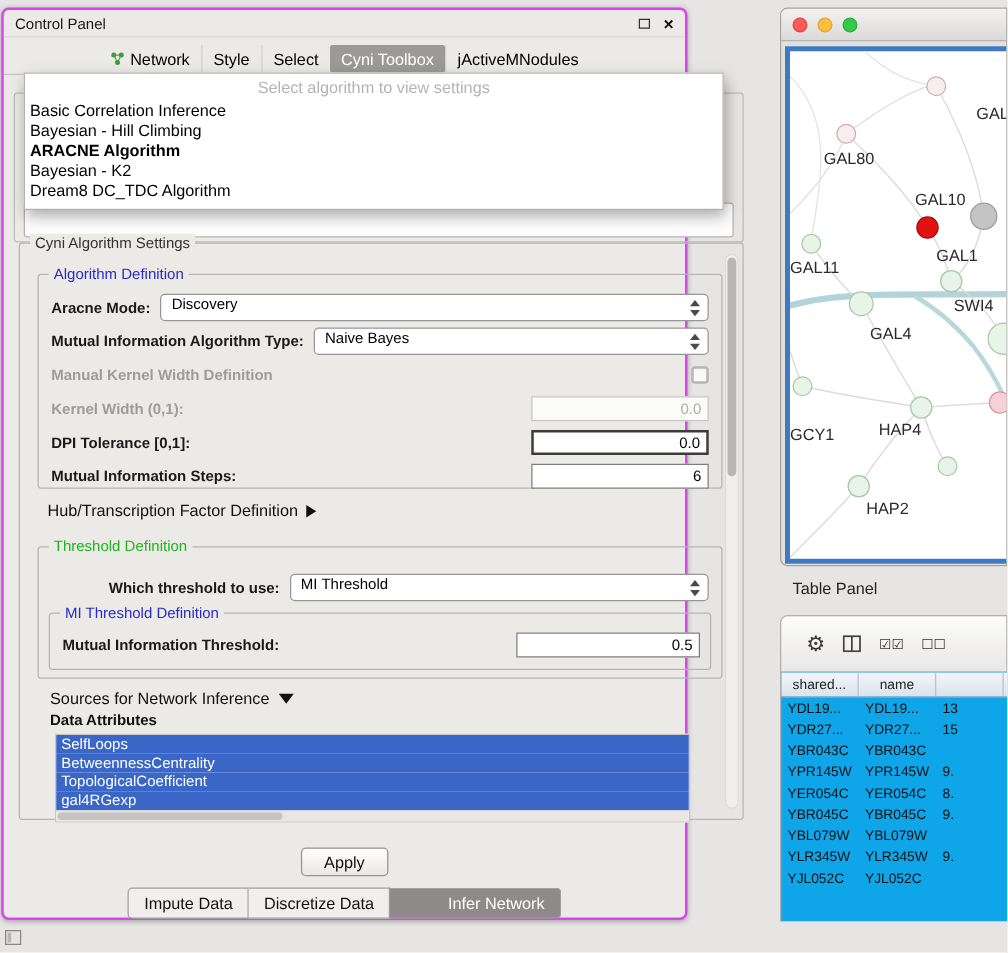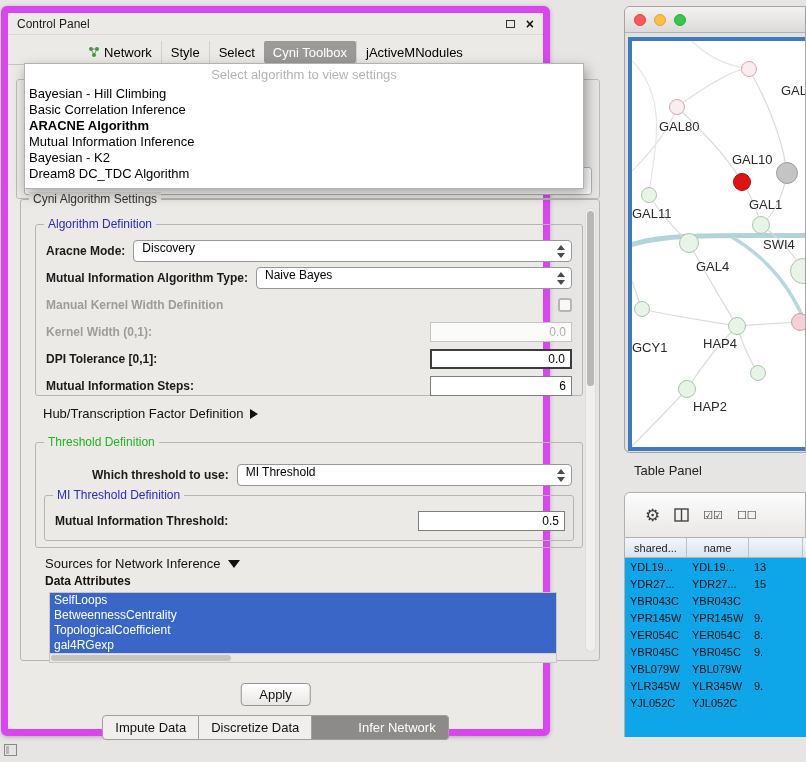--- a/index.html
+++ b/index.html
@@ -1,20 +1,20 @@
 <!DOCTYPE html>
 <html><head>
 <meta charset="utf-8">
 <style>
   * { margin:0; padding:0; box-sizing:border-box; }
   body { font-family:"Liberation Sans", sans-serif; }
   .screen { position:relative; width:806px; height:762px; background:#e7e5e3; overflow:hidden; font-family:"Liberation Sans", sans-serif; }
 
   
-  .cpanel { position:absolute; left:1px; top:6px; width:549px; height:730px; background:#eceae7; border:7px solid #d946ef; border-radius:6px; box-shadow:0 1px 4px rgba(0,0,0,.25); }
+  .cpanel { position:absolute; left:1px; top:6px; width:549px; height:730px; background:#eceae7; border:2px solid #d946ef; border-radius:6px; box-shadow:0 1px 4px rgba(0,0,0,.25); }
   .titlebar { height:22px; display:flex; align-items:center; padding:0 9px; font-size:12px; color:#1a1a1a; border-bottom:1px solid #dcdad8; }
   .win-float { margin-left:auto; width:9px; height:8px; border:1.5px solid #333; background:transparent; }
   .win-close { margin-left:11px; font-weight:bold; font-size:14px; color:#111; line-height:14px; }
 
   .tabbar { margin-top:5px; display:flex; justify-content:center; align-items:center; height:25px; border-bottom:1px solid #c6c4c2; }
   .tab { display:flex; align-items:center; gap:4px; font-size:13px; padding:3px 9px; color:#000; border-left:1px solid #d2d0ce; height:22px; }
   .tab:first-child { border-left:none; }
   .tab.active { background:#9c9a98; color:#fff; border-radius:2px; border-left:none; }
 
   
@@ -145,24 +145,23 @@
       <div class="tab">
           <span>jActiveMNodules</span>
         </div>
     </div>
 
     <div class="hgroup"></div>
     <div class="cfrag"></div>
 
     <div class="popup">
       <div class="dd-ph">Select algorithm to view settings</div>
+      <div class="dd-item">Basic Correlation Inference</div>
       <div class="dd-item">Bayesian - Hill Climbing</div>
-      <div class="dd-item">Basic Correlation Inference</div>
       <div class="dd-item selected">ARACNE Algorithm</div>
-      <div class="dd-item">Mutual Information Inference</div>
       <div class="dd-item">Bayesian - K2</div>
       <div class="dd-item">Dream8 DC_TDC Algorithm</div>
     </div>
 
     <div class="groupbox settings">
       <span class="legend">Cyni Algorithm Settings</span>
 
       <div class="groupbox algdef">
         <span class="legend blue">Algorithm Definition</span>
         <div class="rows">

